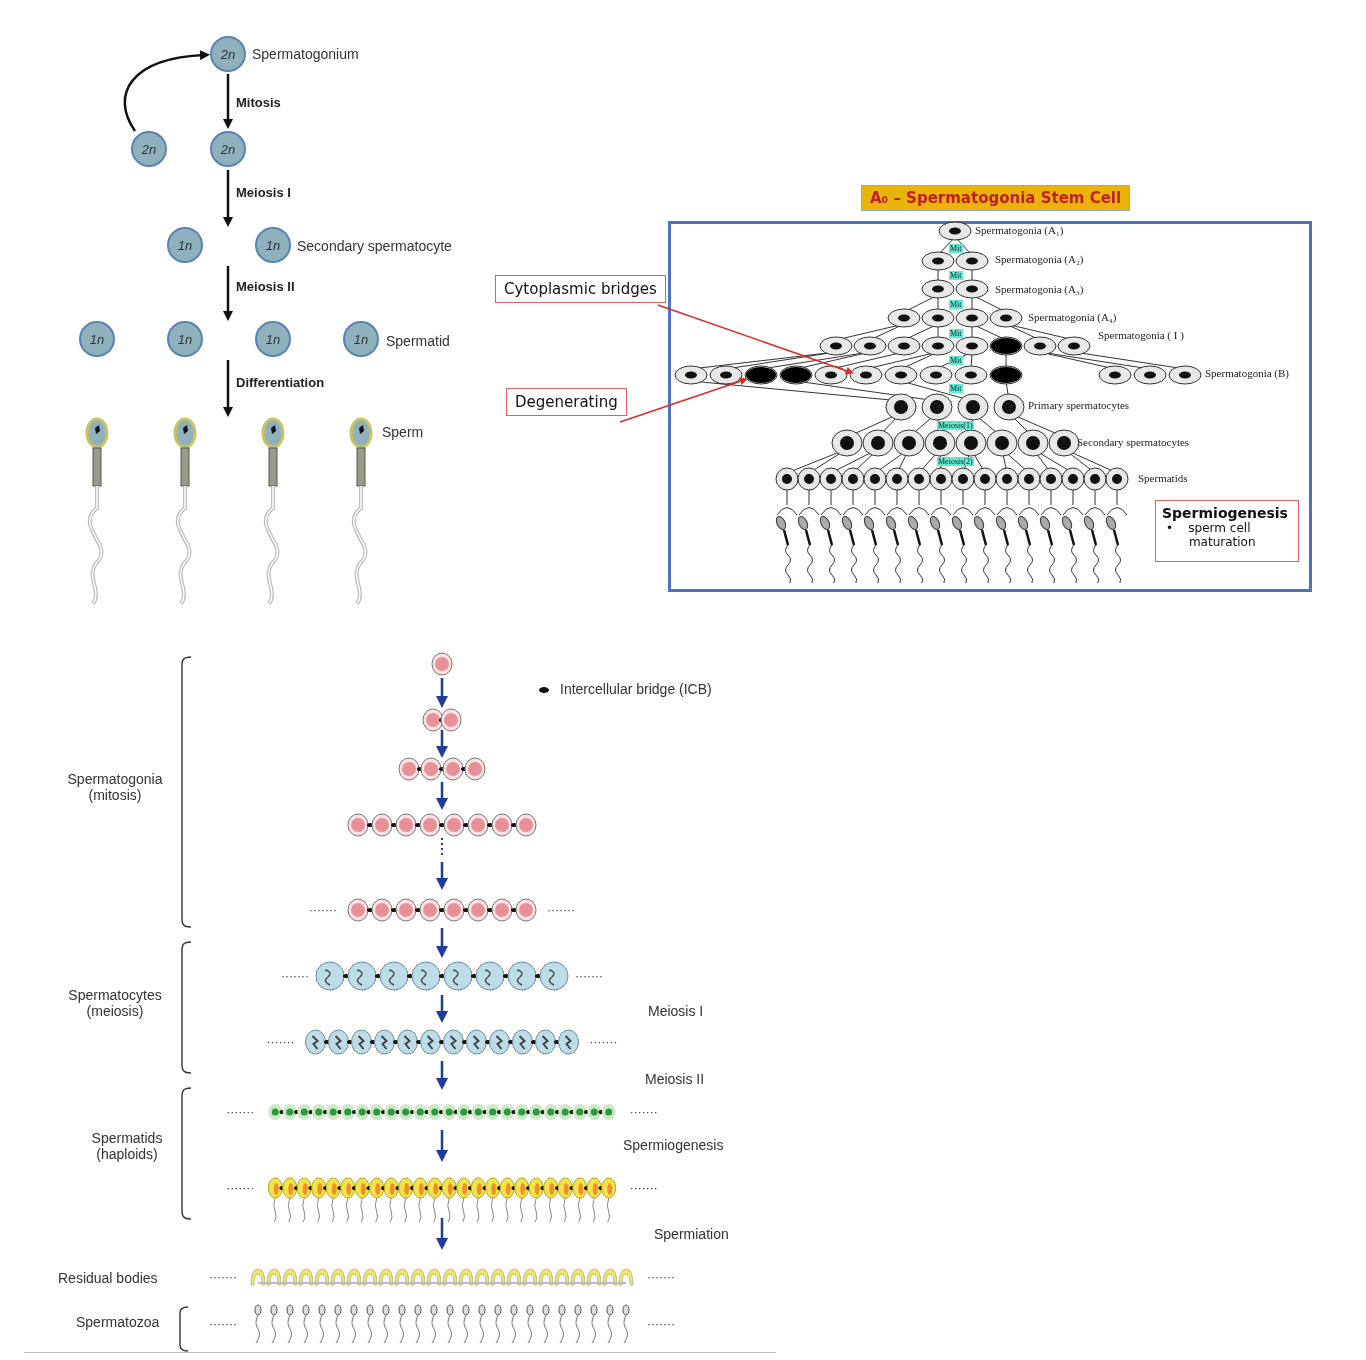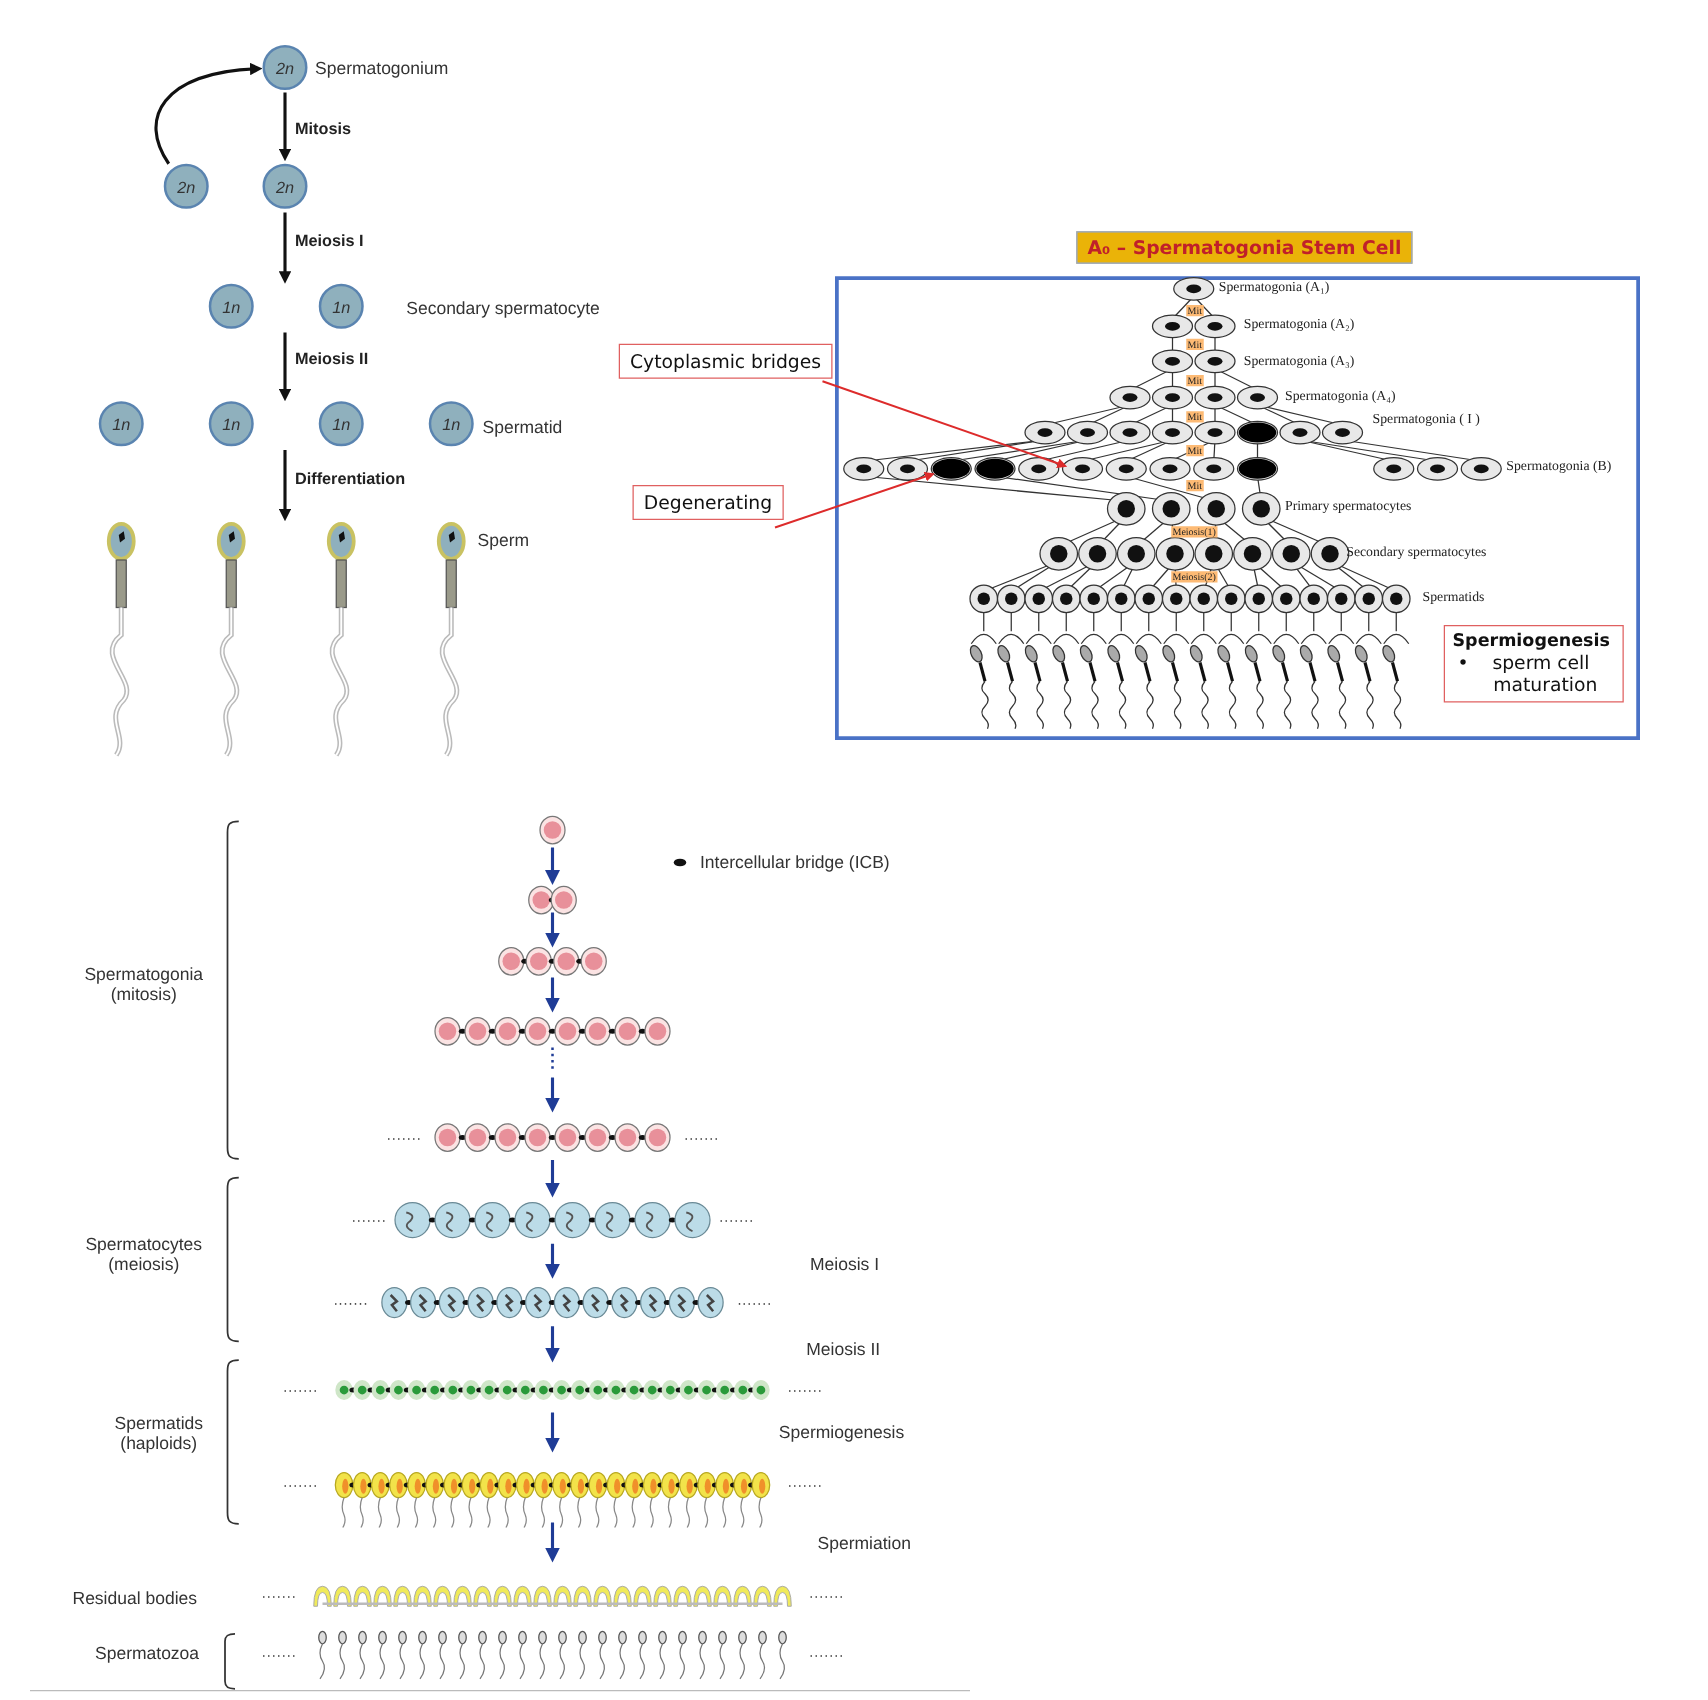--- a/index.html
+++ b/index.html
@@ -4,25 +4,25 @@
 <style>
   html,body{margin:0;padding:0;background:#ffffff;}
   body{width:1366px;height:1360px;position:relative;overflow:hidden;font-family:"Liberation Sans",sans-serif;color:#222;}
   svg{position:absolute;left:0;top:0;overflow:visible;}
   .lbl{position:absolute;font-family:"Liberation Sans",sans-serif;font-size:14px;color:#333;white-space:nowrap;}
   .blbl{position:absolute;font-family:"Liberation Sans",sans-serif;font-size:13px;font-weight:bold;color:#222;white-space:nowrap;}
   .redbox{position:absolute;border:1px solid #e06060;background:#fff;font-family:"DejaVu Sans",sans-serif;font-size:15px;color:#111;padding:4px 8px;white-space:nowrap;}
   .titlebox{position:absolute;border:1px solid #8da6dd;background:#eab308;font-family:"DejaVu Sans",sans-serif;font-weight:bold;font-size:15px;color:#c0202a;padding:3px 8px;white-space:nowrap;}
   .frame{position:absolute;left:668px;top:221px;width:644px;height:371px;border:3px solid #4a72c6;box-sizing:border-box;}
   .smlbl{position:absolute;font-family:"Liberation Serif",serif;font-size:11px;color:#222;white-space:nowrap;}
-  .mit{position:absolute;font-family:"Liberation Serif",serif;font-size:8px;color:#222;background:#fdba74;padding:0 1px;}
+  .mit{position:absolute;font-family:"Liberation Serif",serif;font-size:8px;color:#222;background:#5eead4;padding:0 1px;}
   .grey{position:absolute;font-family:"Liberation Sans",sans-serif;font-size:14px;color:#333;white-space:nowrap;text-align:center;}
   .spg{position:absolute;border:1px solid #e06060;background:#fff;padding:4px 6px;width:144px;height:62px;box-sizing:border-box;font-family:"DejaVu Sans",sans-serif;}
   .spg .h{font-weight:bold;font-size:14px;color:#111;}
-  .spg .b{font-size:15px;color:#111;padding-left:4px;}
+  .spg .b{font-size:12px;color:#111;padding-left:4px;}
   .bottomline{position:absolute;left:24px;top:1352px;width:752px;height:1px;background:#bbb;}
 </style>
 </head>
 <body>
 
 <div id="left-panel">
   <svg id="left-svg" width="1366" height="1360">
     <defs>
       <marker id="arrBlack" markerWidth="10" markerHeight="10" refX="5" refY="5" orient="auto" markerUnits="userSpaceOnUse">
         <path d="M0,0 L10,5 L0,10 z" fill="#111"></path>
@@ -82,21 +82,21 @@
           <path d="M359,428 l4,-3 l1,6 l-4,3 z" fill="#111"></path>
           <rect x="357" y="448" width="8" height="38" fill="#9a9a8a" stroke="#555" stroke-width="1"></rect>
           <path d="M361,486 L361,508 C339,525 375,545 363,560 C347,575 367,590 357,604" fill="none" stroke="#bbb" stroke-width="4"></path>
           <path d="M361,486 L361,508 C339,525 375,545 363,560 C347,575 367,590 357,604" fill="none" stroke="#fff" stroke-width="1.5"></path>
         </g>
       </g>
   </svg>
   <span class="lbl" style="left:252px;top:46px;text-align:center;">Spermatogonium</span>
   <span class="blbl" style="left:236px;top:95px;">Mitosis</span>
   <span class="blbl" style="left:236px;top:185px;">Meiosis I</span>
-  <span class="lbl" style="left:297px;top:238px;margin-left:28px;">Secondary spermatocyte</span>
+  <span class="lbl" style="left:297px;top:238px;">Secondary spermatocyte</span>
   <span class="blbl" style="left:236px;top:279px;">Meiosis II</span>
   <span class="lbl" style="left:386px;top:333px;">Spermatid</span>
   <span class="blbl" style="left:236px;top:375px;">Differentiation</span>
   <span class="lbl" style="left:382px;top:424px;">Sperm</span>
 </div>
 
 <div id="right-panel">
   <div class="titlebox" style="left:861px;top:185px;">
     <span>A₀ – Spermatogonia Stem Cell</span>
   </div>

